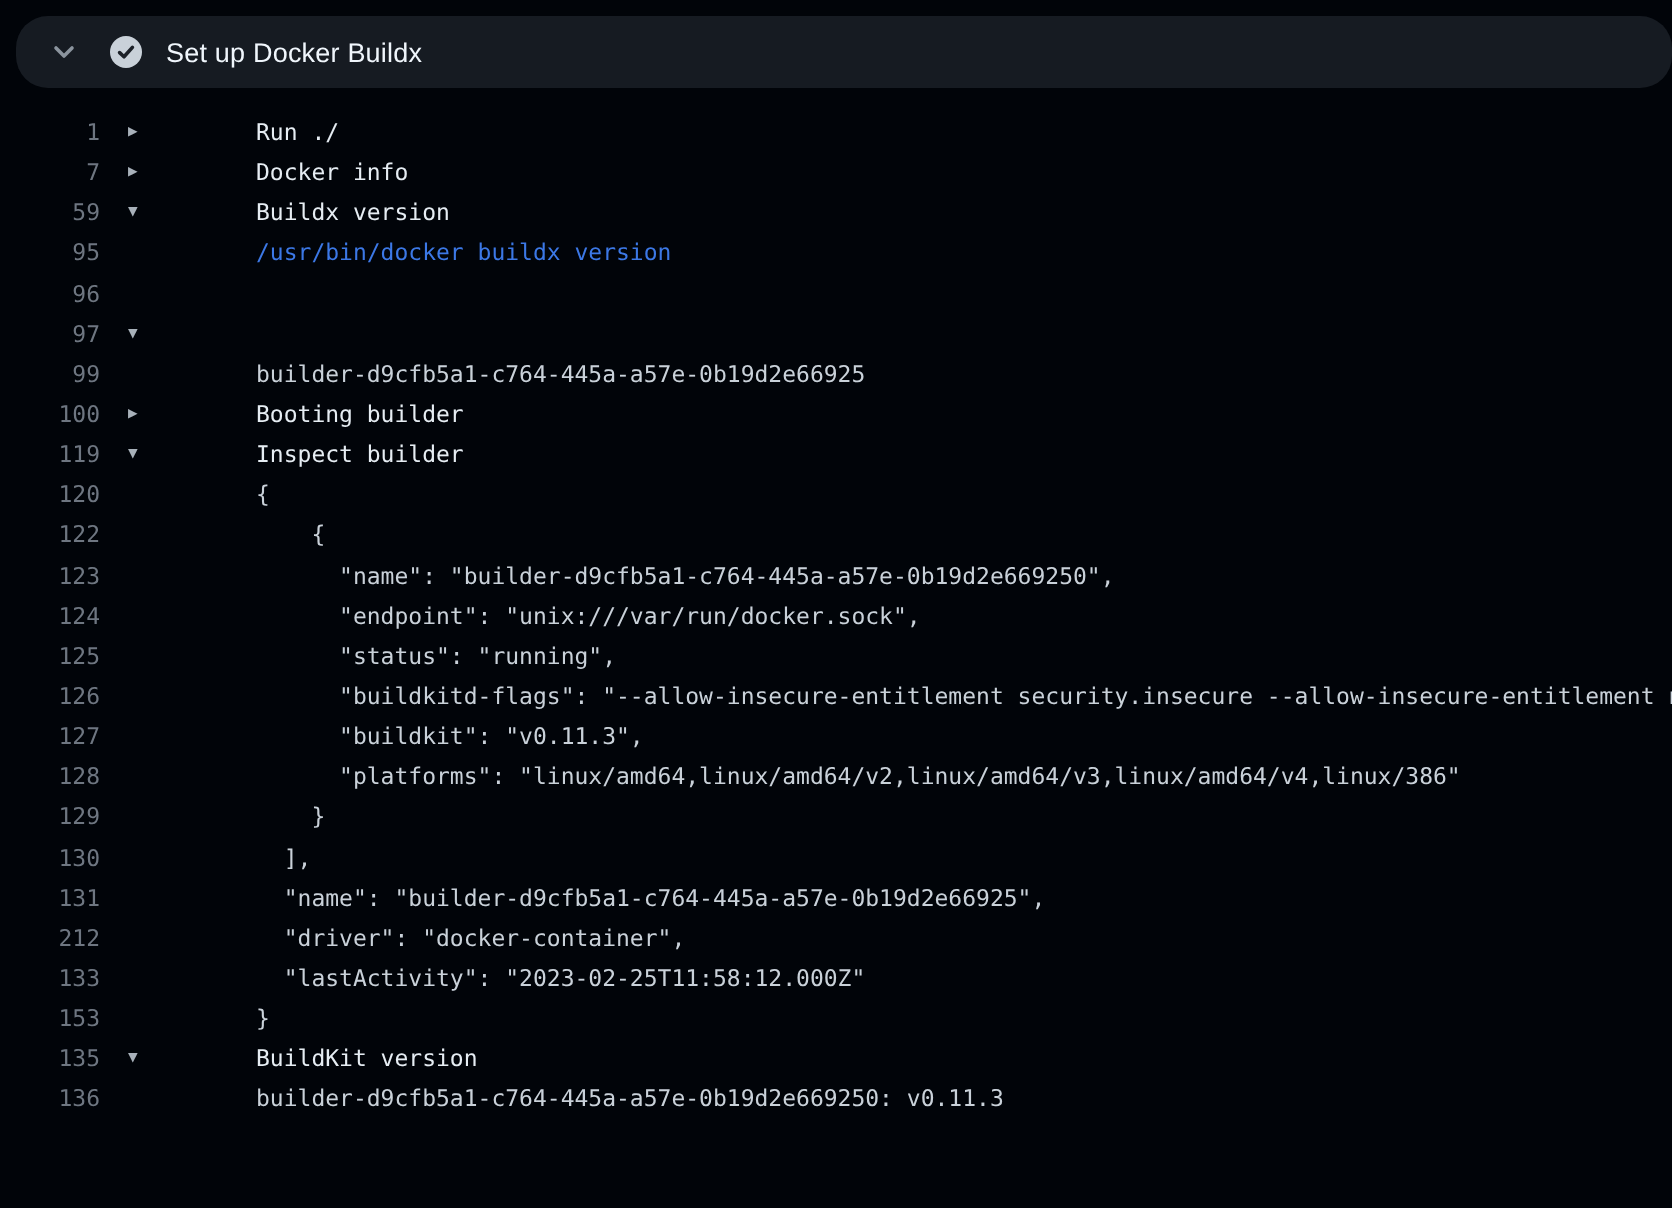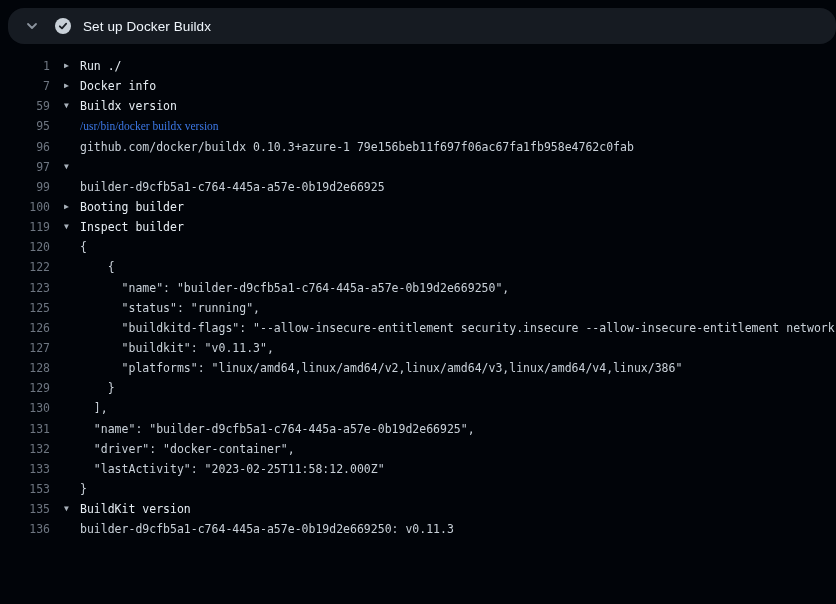--- a/index.html
+++ b/index.html
@@ -59,24 +59,25 @@
   }
   .arrow{
     font-size:8px;
     color:#a8b1ba;
     line-height:1;
     cursor:pointer;
   }
   .txt{
     white-space:pre;
     overflow:hidden;
+    margin-left:48px;
   }
   .t-group{color:#e6edf3;}
   .t-out{color:#c9d1d9;}
-  .t-cmd{color:#3c78e6;font-family:Liberation Serif, serif;}
+  .t-cmd{color:#3c78e6;}
 </style>
 </head>
 <body>
 
 <div class="step-header">
   <span class="chevron-wrap">
     <svg width="14" height="14" viewBox="0 0 14 14">
       <path d="M3 5 L7 9 L11 5" fill="none" stroke="#8b949e" stroke-width="1.8" stroke-linecap="round" stroke-linejoin="round"></path>
     </svg>
   </span>
@@ -87,33 +88,34 @@
     </svg>
   </span>
   <span class="step-title">Set up Docker Buildx</span>
 </div>
 
 <div class="log" id="log">
     <div class="log-line"><a class="ln">1</a><span class="arrow-cell"><span class="arrow">▶</span></span><span class="txt t-group">Run ./</span></div>
     <div class="log-line"><a class="ln">7</a><span class="arrow-cell"><span class="arrow">▶</span></span><span class="txt t-group">Docker info</span></div>
     <div class="log-line"><a class="ln">59</a><span class="arrow-cell"><span class="arrow">▼</span></span><span class="txt t-group">Buildx version</span></div>
     <div class="log-line"><a class="ln">95</a><span class="arrow-cell"></span><span class="txt t-cmd">/usr/bin/docker buildx version</span></div>
-    <div class="log-line"><a class="ln">96</a><span class="arrow-cell"></span><span class="txt t-out">github.com/docker/buildx 0.10.3+azure-1 79e156beb11f697f06ac67fa1fb958e4762c0fab</span></div>
+    <div class="log-line"><a class="ln">96</a><span class="arrow-cell"></span></div>
     <div class="log-line"><a class="ln">97</a><span class="arrow-cell"><span class="arrow">▼</span></span></div>
     <div class="log-line"><a class="ln">99</a><span class="arrow-cell"></span><span class="txt t-out">builder-d9cfb5a1-c764-445a-a57e-0b19d2e66925</span></div>
     <div class="log-line"><a class="ln">100</a><span class="arrow-cell"><span class="arrow">▶</span></span><span class="txt t-group">Booting builder</span></div>
     <div class="log-line"><a class="ln">119</a><span class="arrow-cell"><span class="arrow">▼</span></span><span class="txt t-group">Inspect builder</span></div>
     <div class="log-line"><a class="ln">120</a><span class="arrow-cell"></span><span class="txt t-out">{</span></div>
     <div class="log-line"><a class="ln">122</a><span class="arrow-cell"></span><span class="txt t-out">    {</span></div>
     <div class="log-line"><a class="ln">123</a><span class="arrow-cell"></span><span class="txt t-out">      "name": "builder-d9cfb5a1-c764-445a-a57e-0b19d2e669250",</span></div>
+    <div class="log-line"><a class="ln">124</a><span class="arrow-cell"></span><span class="txt t-out">      "endpoint": "unix:///var/run/docker.sock",</span></div>
     <div class="log-line"><a class="ln">125</a><span class="arrow-cell"></span><span class="txt t-out">      "status": "running",</span></div>
     <div class="log-line"><a class="ln">126</a><span class="arrow-cell"></span><span class="txt t-out">      "buildkitd-flags": "--allow-insecure-entitlement security.insecure --allow-insecure-entitlement network.host",</span></div>
     <div class="log-line"><a class="ln">127</a><span class="arrow-cell"></span><span class="txt t-out">      "buildkit": "v0.11.3",</span></div>
     <div class="log-line"><a class="ln">128</a><span class="arrow-cell"></span><span class="txt t-out">      "platforms": "linux/amd64,linux/amd64/v2,linux/amd64/v3,linux/amd64/v4,linux/386"</span></div>
     <div class="log-line"><a class="ln">129</a><span class="arrow-cell"></span><span class="txt t-out">    }</span></div>
     <div class="log-line"><a class="ln">130</a><span class="arrow-cell"></span><span class="txt t-out">  ],</span></div>
     <div class="log-line"><a class="ln">131</a><span class="arrow-cell"></span><span class="txt t-out">  "name": "builder-d9cfb5a1-c764-445a-a57e-0b19d2e66925",</span></div>
-    <div class="log-line"><a class="ln">132</a><span class="arrow-cell"></span><span class="txt t-out">  "driver": "docker-container",</span></div>
+    <div class="log-line"><a class="ln">212</a><span class="arrow-cell"></span><span class="txt t-out">  "driver": "docker-container",</span></div>
     <div class="log-line"><a class="ln">133</a><span class="arrow-cell"></span><span class="txt t-out">  "lastActivity": "2023-02-25T11:58:12.000Z"</span></div>
     <div class="log-line"><a class="ln">153</a><span class="arrow-cell"></span><span class="txt t-out">}</span></div>
     <div class="log-line"><a class="ln">135</a><span class="arrow-cell"><span class="arrow">▼</span></span><span class="txt t-group">BuildKit version</span></div>
     <div class="log-line"><a class="ln">136</a><span class="arrow-cell"></span><span class="txt t-out">builder-d9cfb5a1-c764-445a-a57e-0b19d2e669250: v0.11.3</span></div>
   </div>
 
 </body></html>

